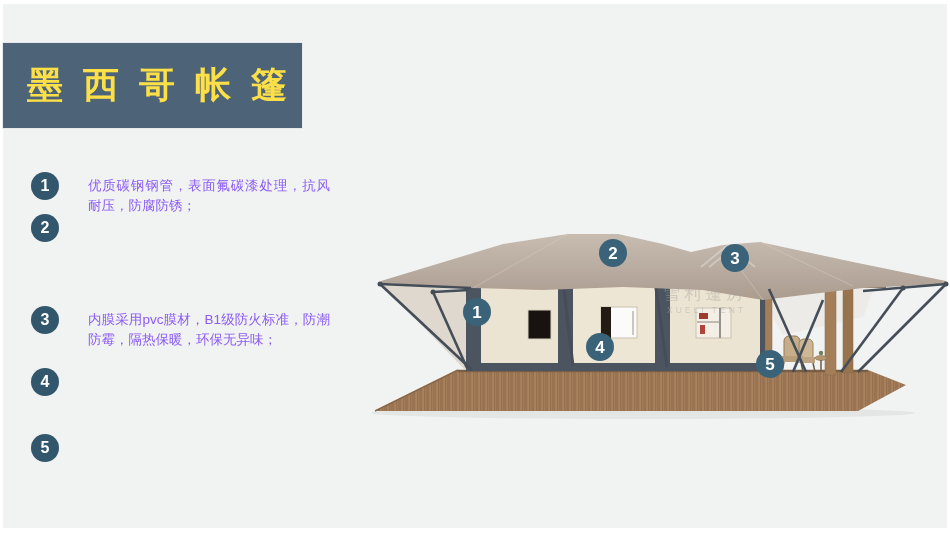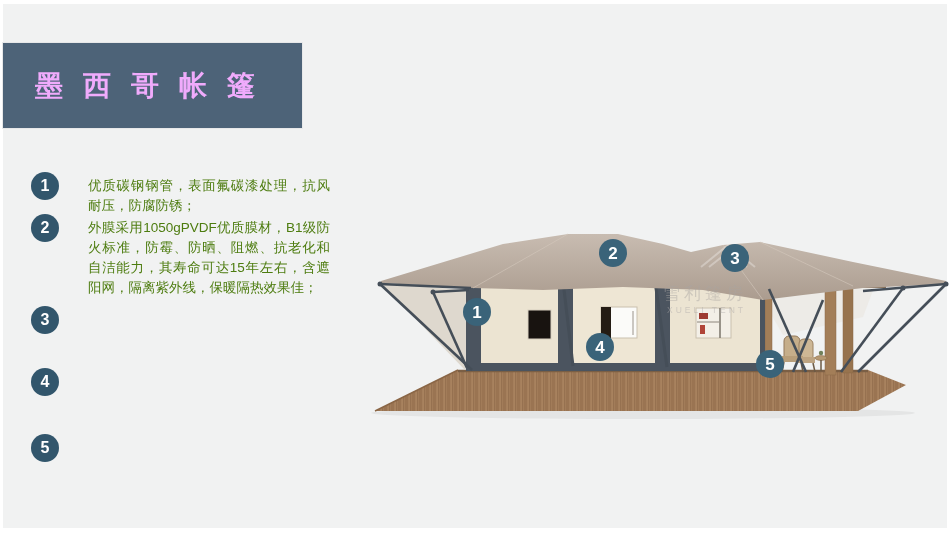--- a/index.html
+++ b/index.html
@@ -3,29 +3,29 @@
 <meta charset="utf-8">
 <style>
   html,body{margin:0;padding:0;}
   body{font-family:"Liberation Sans","DejaVu Sans",sans-serif;background:#ffffff;}
   .stage{position:relative;width:950px;height:534px;background:#ffffff;overflow:hidden;}
   .slide{position:absolute;left:3px;top:4px;width:944px;height:524px;background:#f1f2f2;}
 
   
   .banner{position:absolute;left:0px;top:39px;width:299px;height:85px;background:#4d6378;
           display:flex;align-items:center;box-shadow:0 0 0 1px #e7e8e9;}
-  .banner-text{color:#f0abfc;font-size:28px;font-weight:bold;letter-spacing:20px;
-               padding-left:32px;white-space:nowrap;}
+  .banner-text{color:#fde047;font-size:36px;font-weight:bold;letter-spacing:20px;
+               padding-left:24px;white-space:nowrap;}
 
   
   .feature{position:absolute;left:28px;display:flex;align-items:flex-start;width:320px;}
   .fnum{flex:0 0 28px;width:28px;height:28px;border-radius:50%;background:#32566c;color:#fff;
         font-size:16px;font-weight:bold;display:flex;align-items:center;justify-content:center;}
   .ftext{margin-left:29px;width:242px;padding-top:4px;font-size:13.5px;line-height:20px;
-         color:#4d7c0f;text-align:justify;}
+         color:#8b5cf6;text-align:justify;}
   .f1{top:168px;} .f2{top:210px;} .f3{top:302px;} .f4{top:364px;} .f5{top:430px;}
 
   
   .tent-wrap{position:absolute;left:360px;top:211px;width:588px;height:212px;}
   svg{display:block;}
   .marker-num{fill:#ffffff;font-size:17px;font-weight:bold;font-family:"Liberation Sans","DejaVu Sans",sans-serif;}
   .wm-cn{font-size:17px;letter-spacing:4px;fill:#a9a5a2;opacity:.45;}
   .wm-en{font-size:8.5px;letter-spacing:3px;fill:#b0acab;opacity:.5;}
 </style>
 </head>
@@ -37,24 +37,24 @@
   <div class="banner">
     <div class="banner-text">墨西哥帐篷</div>
   </div>
 
   <div class="feature f1">
     <div class="fnum">1</div>
     <div class="ftext">优质碳钢钢管，表面氟碳漆处理，抗风耐压，防腐防锈；</div>
   </div>
   <div class="feature f2">
     <div class="fnum">2</div>
-    <div class="ftext">外膜采用1050gPVDF优质膜材，B1级防火标准，防霉、防晒、阻燃、抗老化和自洁能力，其寿命可达15年左右，含遮阳网，隔离紫外线，保暖隔热效果佳；</div>
   </div>
   <div class="feature f3">
     <div class="fnum">3</div>
+    <div class="ftext">内膜采用pvc膜材，B1级防火标准，防潮防霉，隔热保暖，环保无异味；</div>
   </div>
   <div class="feature f4">
     <div class="fnum">4</div>
   </div>
   <div class="feature f5">
     <div class="fnum">5</div>
   </div>
 
   <div class="tent-wrap">
    <svg width="588" height="212" viewBox="0 0 588 212">

